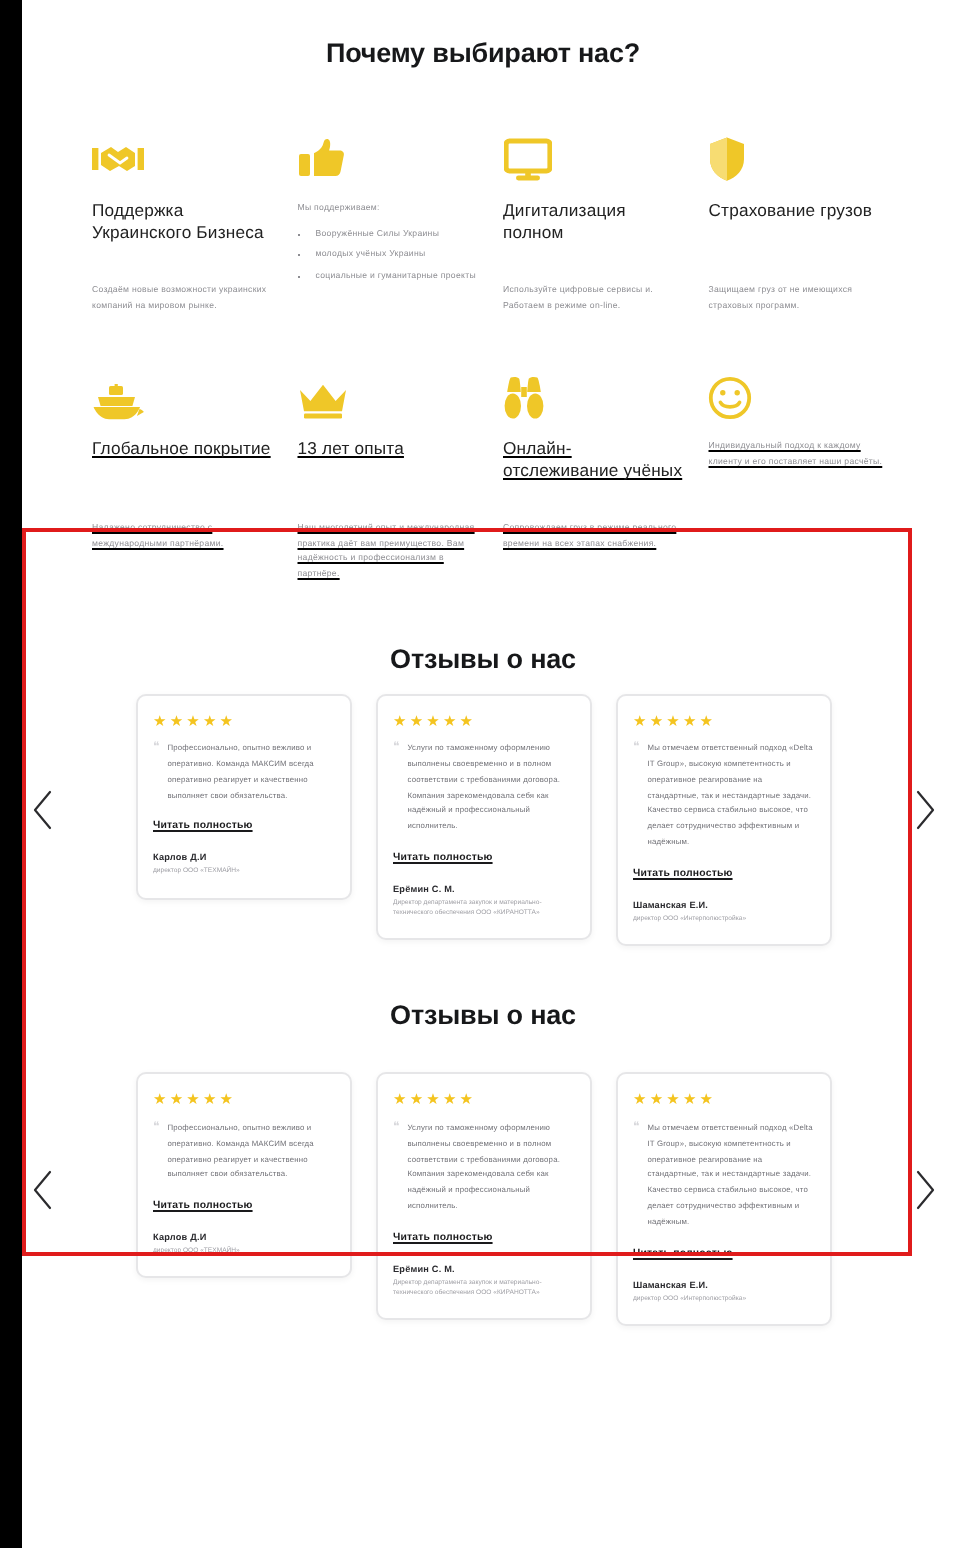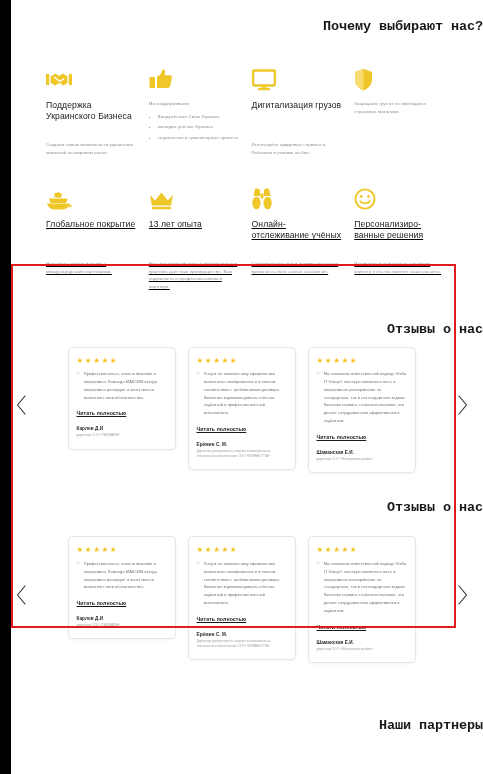--- a/index.html
+++ b/index.html
@@ -35,26 +35,25 @@
     position: relative;
     width: 483px;
     background: #fff;
   }
 
   
   .why-section {
     padding: 0 0 0 0;
   }
   .section-title {
-    text-align: right;
+    text-align: center;
     font-size: 13.5px;
     font-weight: bold;
     color: #17181a;
     letter-spacing: -0.1px;
-    font-family: Liberation Mono, monospace;
   }
   #why-title { padding-top: 8px; }
 
   .feature-grid {
     display: grid;
     grid-template-columns: repeat(4, 1fr);
     column-gap: 10px;
     row-gap: 0px;
     padding: 20px 38px 0 46px;
     gap: 12px;
@@ -256,33 +255,34 @@
       </div>
 
       <div class="feature">
         <div class="feature-icon">
           <svg width="24" height="22" viewBox="0 0 24 22">
             <rect x="1" y="1.5" width="22" height="15" rx="1.8" fill="none" stroke="#efc728" stroke-width="2.6"></rect>
             <rect x="10.6" y="16" width="2.8" height="3.6" fill="#efc728"></rect>
             <rect x="6" y="18.8" width="12" height="2.4" rx="1.2" fill="#efc728"></rect>
           </svg>
         </div>
-        <div class="feature-title">Дигитализация грузов</div>
+        <div class="feature-title">Дигитализация полном</div>
         <div class="feature-body">
           <p>Используйте цифровые сервисы и. Работаем в режиме on-line.</p>
         </div>
       </div>
 
       <div class="feature">
         <div class="feature-icon">
           <svg width="19" height="23" viewBox="0 0 19 23">
             <path d="M9.5 0.8 L18 4 L18 11.5 C18 17 14.2 20.6 9.5 22.4 C4.8 20.6 1 17 1 11.5 L1 4 Z" fill="#efc728"></path>
             <path d="M9.5 0.8 L9.5 22.4 C4.8 20.6 1 17 1 11.5 L1 4 Z" fill="#f7dc72"></path>
           </svg>
         </div>
+        <div class="feature-title">Страхование грузов</div>
         <div class="feature-body">
           <p>Защищаем груз от не имеющихся страховых программ.</p>
         </div>
       </div>
     </div>
 
     <div class="feature-grid row2">
 
       <div class="feature">
         <div class="feature-icon">
@@ -331,21 +331,20 @@
 
       <div class="feature">
         <div class="feature-icon">
           <svg width="22" height="22" viewBox="0 0 22 22">
             <circle cx="11" cy="11" r="9.6" fill="none" stroke="#efc728" stroke-width="1.9"></circle>
             <circle cx="7.4" cy="8.4" r="1.35" fill="#efc728"></circle>
             <circle cx="14.6" cy="8.4" r="1.35" fill="#efc728"></circle>
             <path d="M6.2 13.2 C7.8 16.2 14.2 16.2 15.8 13.2" stroke="#efc728" stroke-width="1.8" fill="none" stroke-linecap="round"></path>
           </svg>
         </div>
-        <div class="feature-title">Персонализиро-ванные решения</div>
         <div class="feature-body">
           <p>Индивидуальный подход к каждому клиенту и его поставляет наши расчёты.</p>
         </div>
       </div>
     </div>
   </section>
 
   <section class="reviews-section">
     <h2 class="section-title" id="reviews-title-1">Отзывы о нас</h2>
     <div class="carousel">
@@ -448,21 +447,20 @@
           <a class="read-more" href="#">Читать полностью</a>
           <div class="author">Шаманская Е.И.</div>
           <div class="author-role">директор ООО «Интерполюстройка»</div>
         </div>
 
       </div>
     </div>
   </section>
 
   <section class="partners-section">
-    <h2 class="section-title" id="partners-title">Наши партнеры</h2>
     <div class="partner-logos">
 
       
 
       
 
       
 
       
 

